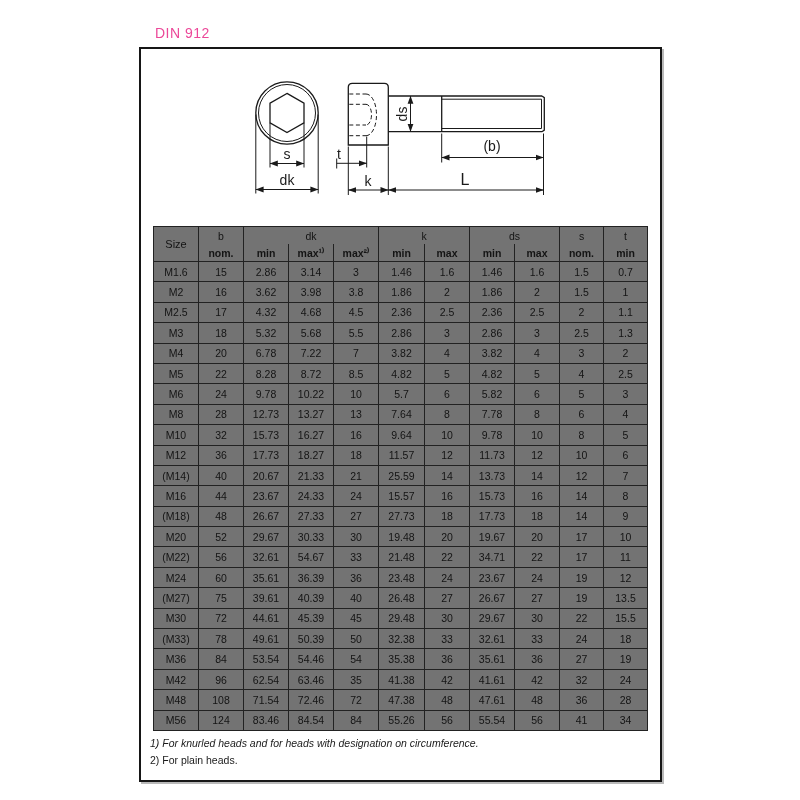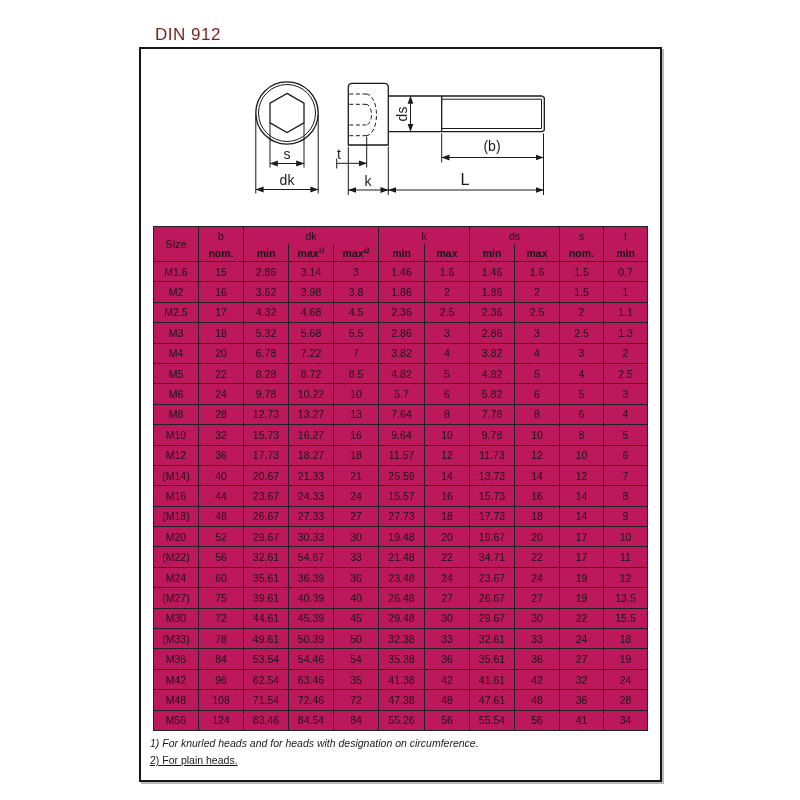--- a/index.html
+++ b/index.html
@@ -1,52 +1,52 @@
 <!DOCTYPE html>
 <html><head>
 <meta charset="utf-8">
 <style>
   html,body{margin:0;padding:0;}
   body{
     width:800px;height:800px;background:#ffffff;position:relative;overflow:hidden;
     font-family:"Liberation Sans", sans-serif;color:#1a1a1a;
   }
   .page-title{
-    position:absolute;left:155px;top:25px;font-size:17px;color:#7f1d1d;letter-spacing:.5px;
+    position:absolute;left:155px;top:25px;font-size:14px;color:#ec4899;letter-spacing:.5px;
   }
   .sheet-border{
     position:absolute;left:139px;top:47px;width:519px;height:731px;
     border:2px solid #161616;background:#ffffff;
     box-shadow:2px 2px 0 0 #b9b9b9;
   }
   .drawing-svg{position:absolute;left:0;top:0;pointer-events:none;}
   .dim-label{font-family:"Liberation Sans",sans-serif;font-size:14px;fill:#1a1a1a;}
   .dim-label-big{font-family:"Liberation Sans",sans-serif;font-size:16px;fill:#1a1a1a;}
 
   table.spec{
     position:absolute;left:153px;top:226px;
     border-collapse:collapse;table-layout:fixed;
-    font-size:10.5px;color:#141414;background:#be185d;
+    font-size:10.5px;color:#141414;background:#737373;
   }
   table.spec th, table.spec td{
     border:1px solid #222;
     text-align:center;vertical-align:middle;
     padding:0 1px;font-weight:normal;
   }
   table.spec{border:1.5px solid #161616;}
   thead th{height:17px;}
   thead tr.grp th{border-bottom-style:hidden;}
   thead tr.sub th{border-top-style:hidden;font-weight:bold;}
   thead th.size-head{font-size:11px;border-bottom-style:solid !important;}
   tbody td{height:19.4px;}
   .footnote{
     position:absolute;left:150px;font-size:10.5px;color:#1a1a1a;
   }
   .fn1{top:737px;font-style:italic;}
-  .fn2{top:754px;text-decoration:underline;}
+  .fn2{top:754px;}
 </style>
 </head>
 <body>
 
 <div class="page-title">DIN 912</div>
 
 <div class="sheet-border"></div>
 
 <svg class="drawing-svg" width="800" height="230" viewBox="0 0 800 230">
   <defs>

